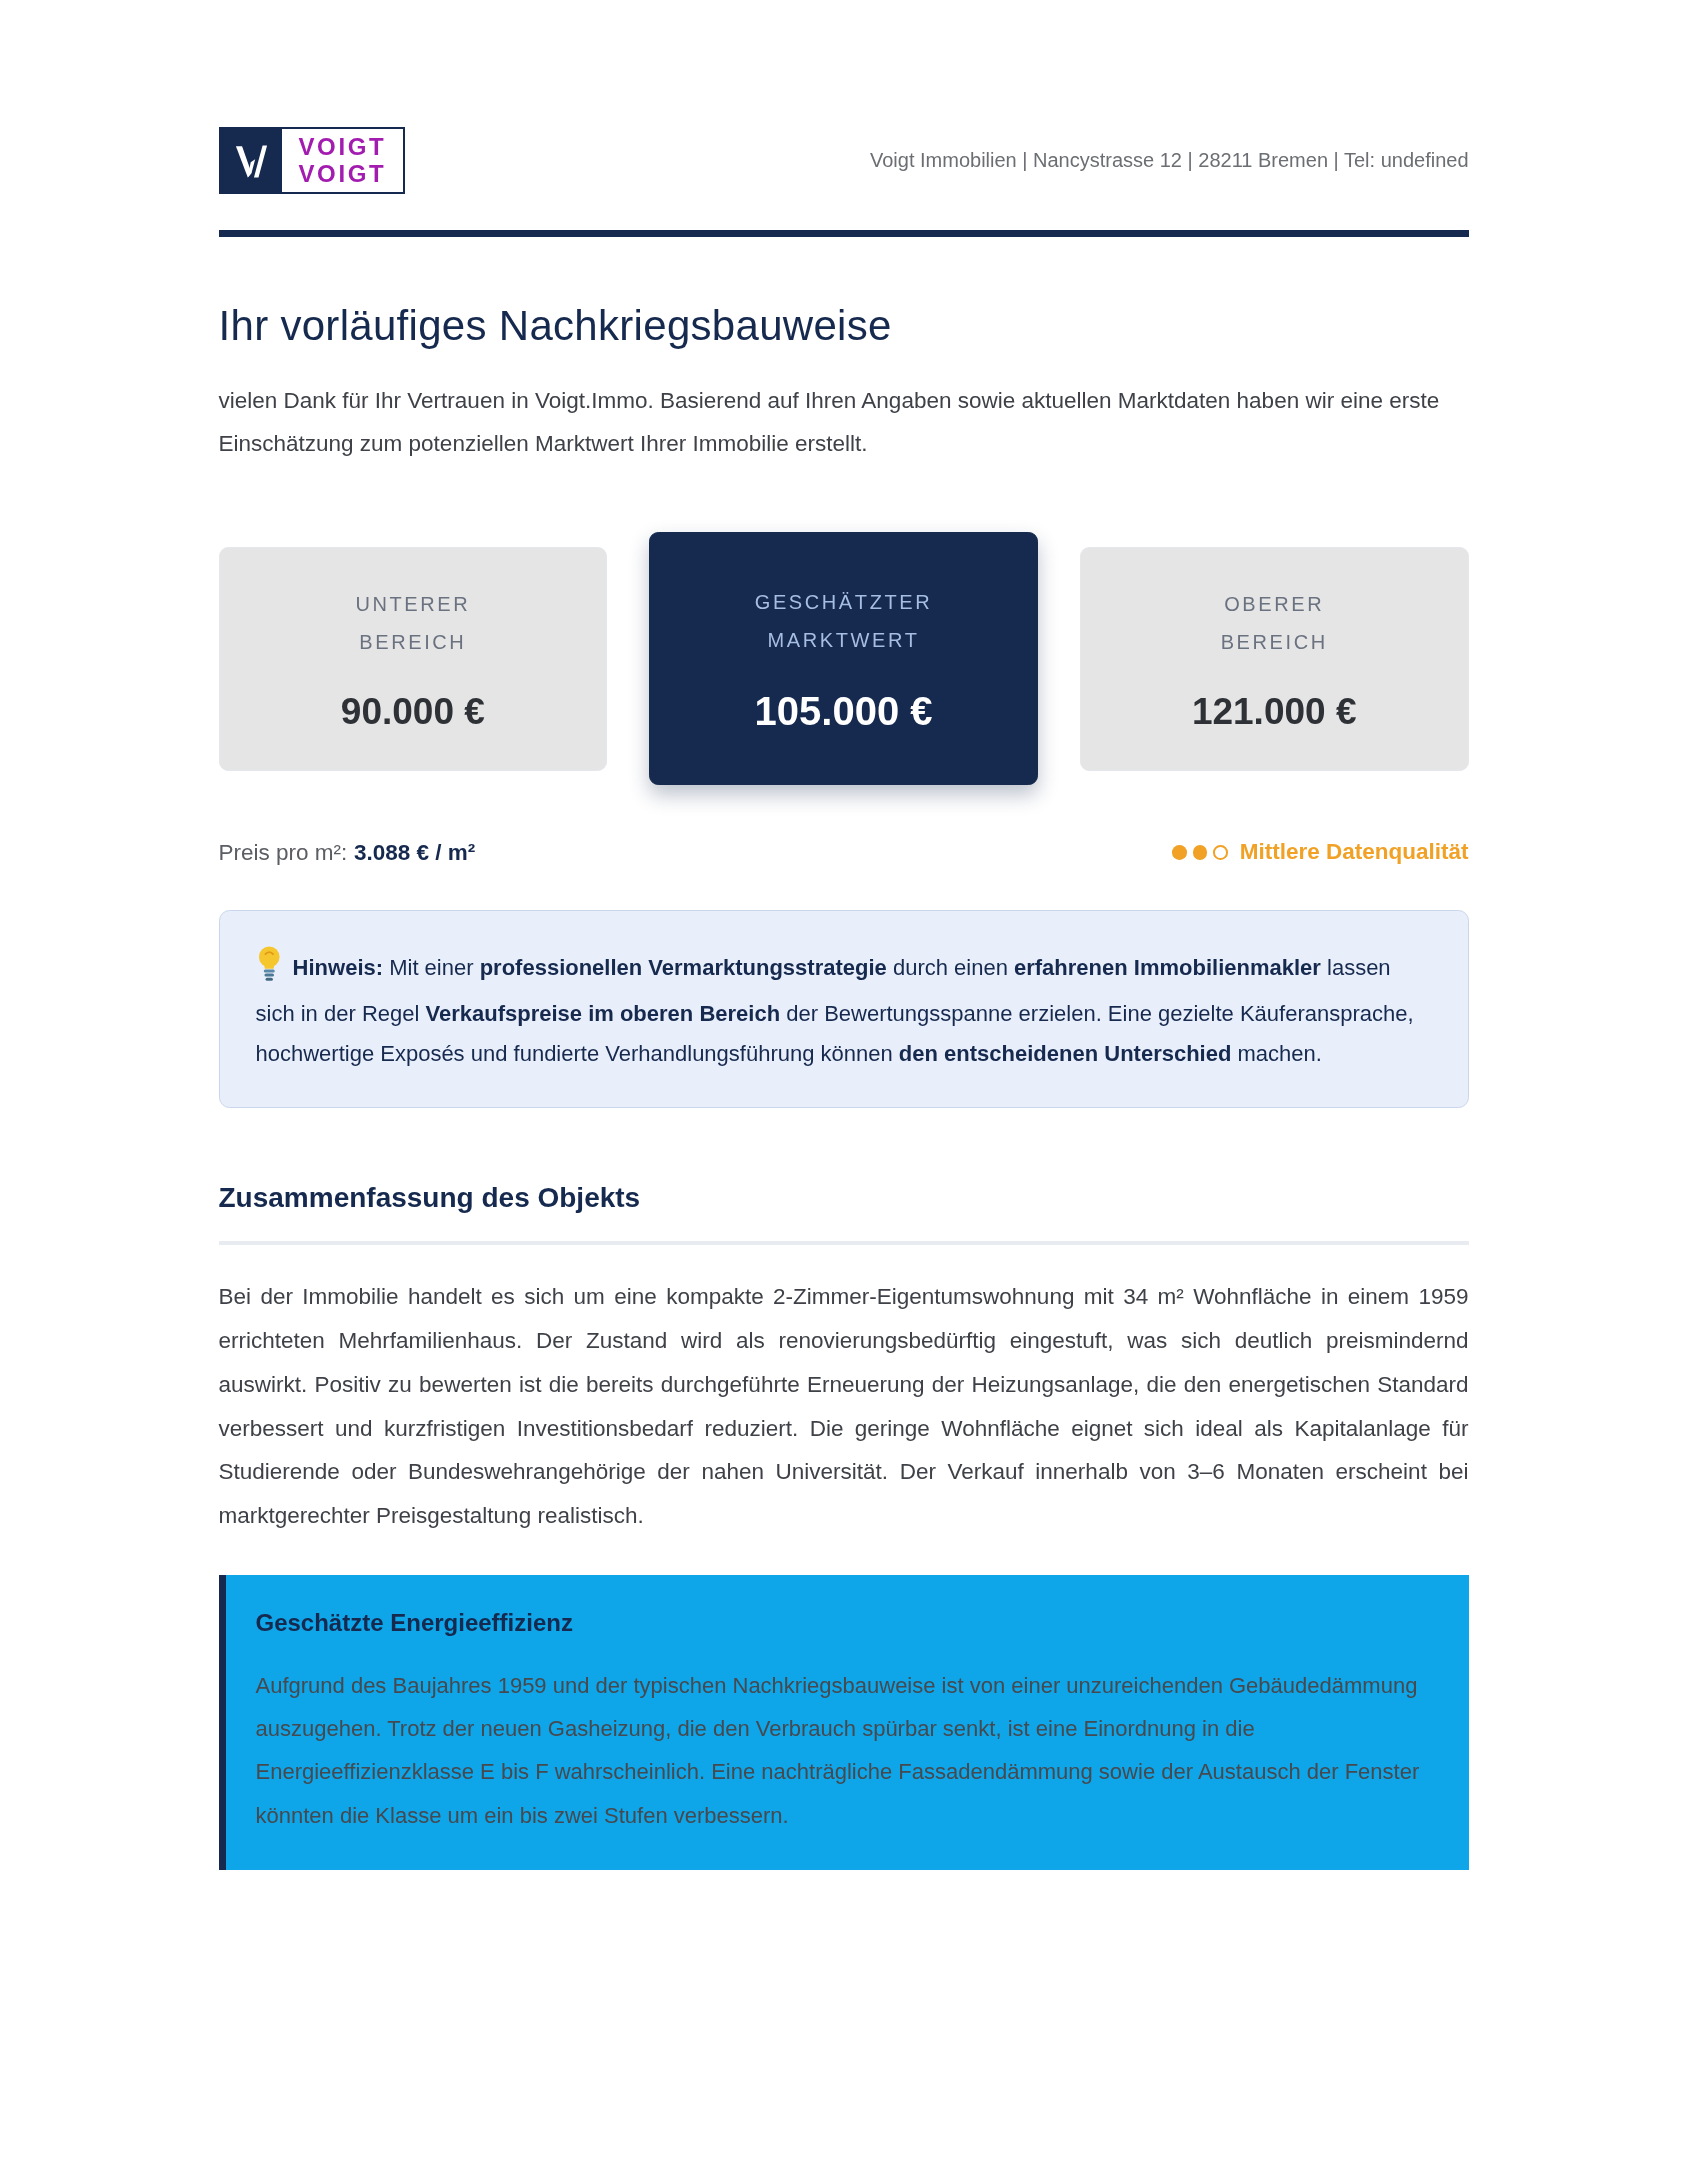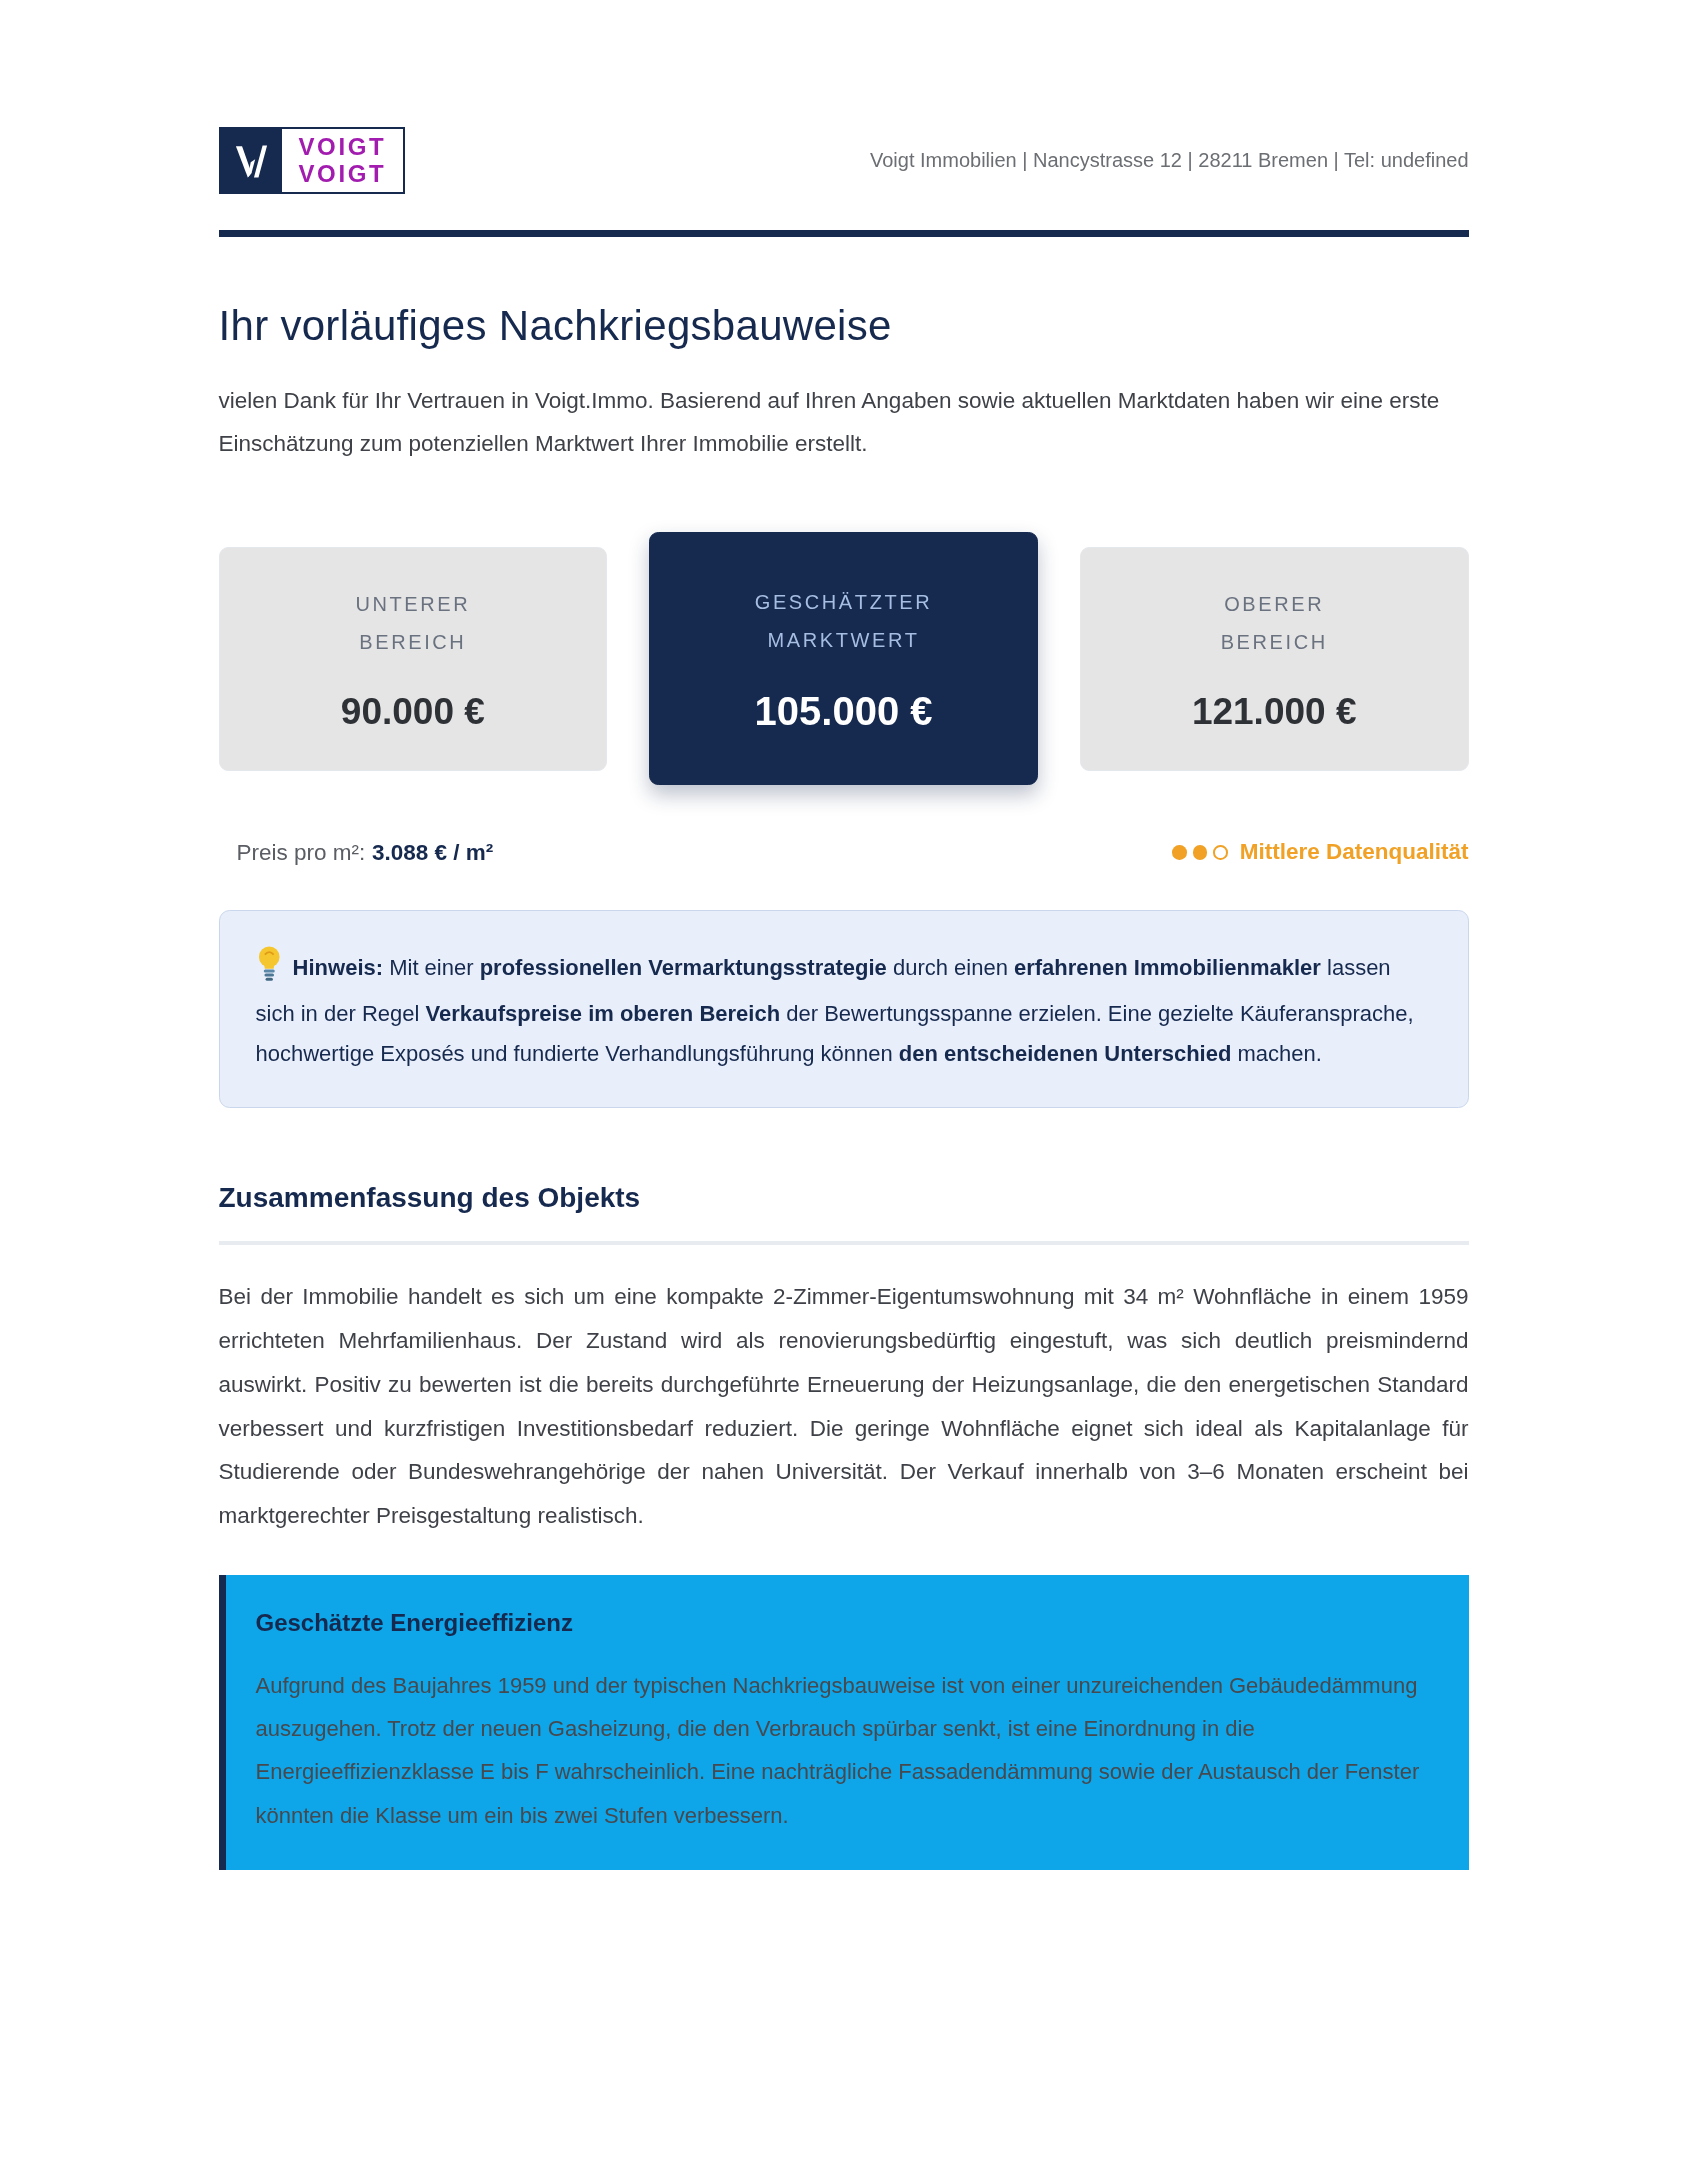--- a/index.html
+++ b/index.html
@@ -43,21 +43,21 @@
   .card-label span { display: block; }
   .card-value { margin-top: 30px; font-size: 37px; font-weight: 700; color: #2e3136; }
   .card.highlight {
     background: #16294e; border-color: #16294e; padding: 50px 16px;
     box-shadow: 0 9.3px 20px rgba(22,41,78,0.28);
   }
   .card.highlight .card-label { color: #a7bee3; }
   .card.highlight .card-value { color: #ffffff; font-size: 40px; }
 
   
-  .price-row { margin-top: 54px; display: flex; justify-content: space-between; align-items: baseline; margin-left: 18px; }
+  .price-row { margin-top: 54px; display: flex; justify-content: space-between; align-items: baseline; }
   .price-label { font-size: 22.5px; color: #5a5d63; }
   .price-value { font-size: 22.5px; font-weight: 700; color: #16294e; margin-left: 6.6px; }
   .quality { display: flex; align-items: center; gap: 12px; }
   .quality strong { font-size: 22.5px; color: #f0a126; }
   .dots { display: inline-flex; gap: 6px; align-items: center; }
   .dot { width: 14.6px; height: 14.6px; border-radius: 50%; display: inline-block; }
   .dot.filled { background: #f0a126; }
   .dot.hollow { border: 2.6px solid #f0a126; background: transparent; }
 
   

